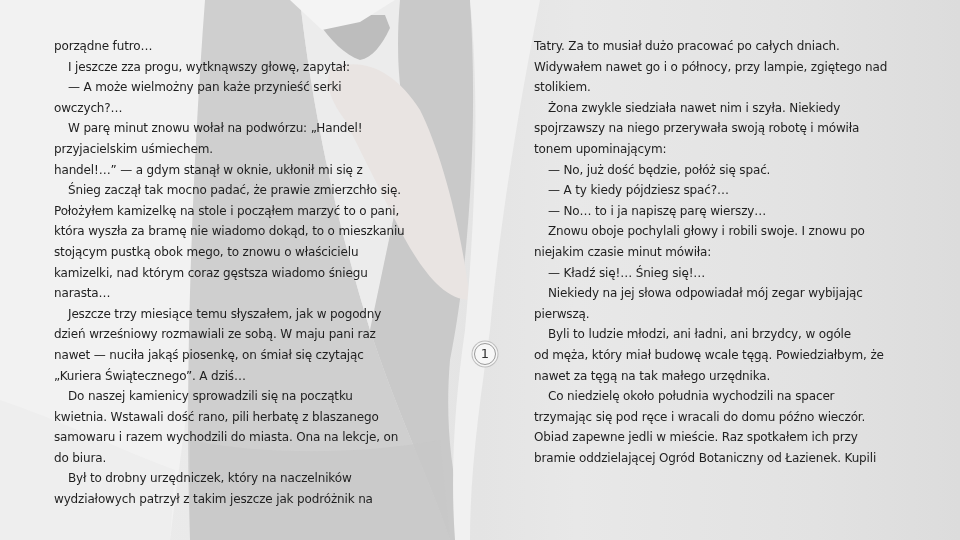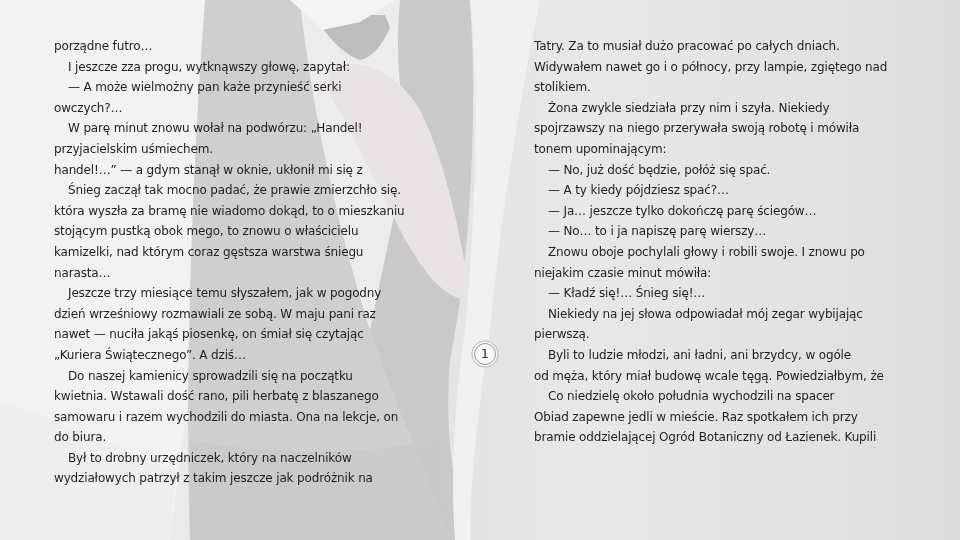--- a/index.html
+++ b/index.html
@@ -62,51 +62,53 @@
 
 <div class="page left" id="left-page">
     <span class="line">porządne futro…</span>
     <span class="line indent">I jeszcze zza progu, wytknąwszy głowę, zapytał:</span>
     <span class="line indent">— A może wielmożny pan każe przynieść serki</span>
     <span class="line">owczych?…</span>
     <span class="line indent">W parę minut znowu wołał na podwórzu: „Handel!</span>
     <span class="line">przyjacielskim uśmiechem.</span>
     <span class="line">handel!…” — a gdym stanął w oknie, ukłonił mi się z</span>
     <span class="line indent">Śnieg zaczął tak mocno padać, że prawie zmierzchło się.</span>
+    <span class="line">Położyłem kamizelkę na stole i począłem marzyć to o pani,</span>
     <span class="line">która wyszła za bramę nie wiadomo dokąd, to o mieszkaniu</span>
     <span class="line">stojącym pustką obok mego, to znowu o właścicielu</span>
-    <span class="line">kamizelki, nad którym coraz gęstsza warstwa śniegu</span>
+    <span class="line">kamizelki, nad którym coraz gęstsza wiadomo śniegu</span>
     <span class="line">narasta…</span>
     <span class="line indent">Jeszcze trzy miesiące temu słyszałem, jak w pogodny</span>
     <span class="line">dzień wrześniowy rozmawiali ze sobą. W maju pani raz</span>
     <span class="line">nawet — nuciła jakąś piosenkę, on śmiał się czytając</span>
     <span class="line">„Kuriera Świątecznego”. A dziś…</span>
     <span class="line indent">Do naszej kamienicy sprowadzili się na początku</span>
     <span class="line">kwietnia. Wstawali dość rano, pili herbatę z blaszanego</span>
     <span class="line">samowaru i razem wychodzili do miasta. Ona na lekcje, on</span>
     <span class="line">do biura.</span>
     <span class="line indent">Był to drobny urzędniczek, który na naczelników</span>
     <span class="line">wydziałowych patrzył z takim jeszcze jak podróżnik na</span>
   </div>
 <div class="page right" id="right-page">
     <span class="line">Tatry. Za to musiał dużo pracować po całych dniach.</span>
     <span class="line">Widywałem nawet go i o północy, przy lampie, zgiętego nad</span>
     <span class="line">stolikiem.</span>
-    <span class="line indent">Żona zwykle siedziała przy nim i szyła. Niekiedy</span>
+    <span class="line indent">Żona zwykle siedziała nawet nim i szyła. Niekiedy</span>
     <span class="line">spojrzawszy na niego przerywała swoją robotę i mówiła</span>
     <span class="line">tonem upominającym:</span>
     <span class="line indent">— No, już dość będzie, połóż się spać.</span>
     <span class="line indent">— A ty kiedy pójdziesz spać?…</span>
-    <span class="line indent">— Ja… jeszcze tylko dokończę parę ściegów…</span>
     <span class="line indent">— No… to i ja napiszę parę wierszy…</span>
     <span class="line indent">Znowu oboje pochylali głowy i robili swoje. I znowu po</span>
     <span class="line">niejakim czasie minut mówiła:</span>
     <span class="line indent">— Kładź się!… Śnieg się!…</span>
     <span class="line indent">Niekiedy na jej słowa odpowiadał mój zegar wybijając</span>
     <span class="line">pierwszą.</span>
     <span class="line indent">Byli to ludzie młodzi, ani ładni, ani brzydcy, w ogóle</span>
     <span class="line">od męża, który miał budowę wcale tęgą. Powiedziałbym, że</span>
+    <span class="line">nawet za tęgą na tak małego urzędnika.</span>
     <span class="line indent">Co niedzielę około południa wychodzili na spacer</span>
+    <span class="line">trzymając się pod ręce i wracali do domu późno wieczór.</span>
     <span class="line">Obiad zapewne jedli w mieście. Raz spotkałem ich przy</span>
     <span class="line">bramie oddzielającej Ogród Botaniczny od Łazienek. Kupili</span>
   </div>
 
 <div class="page-badge">1</div>
 
 </body></html>

